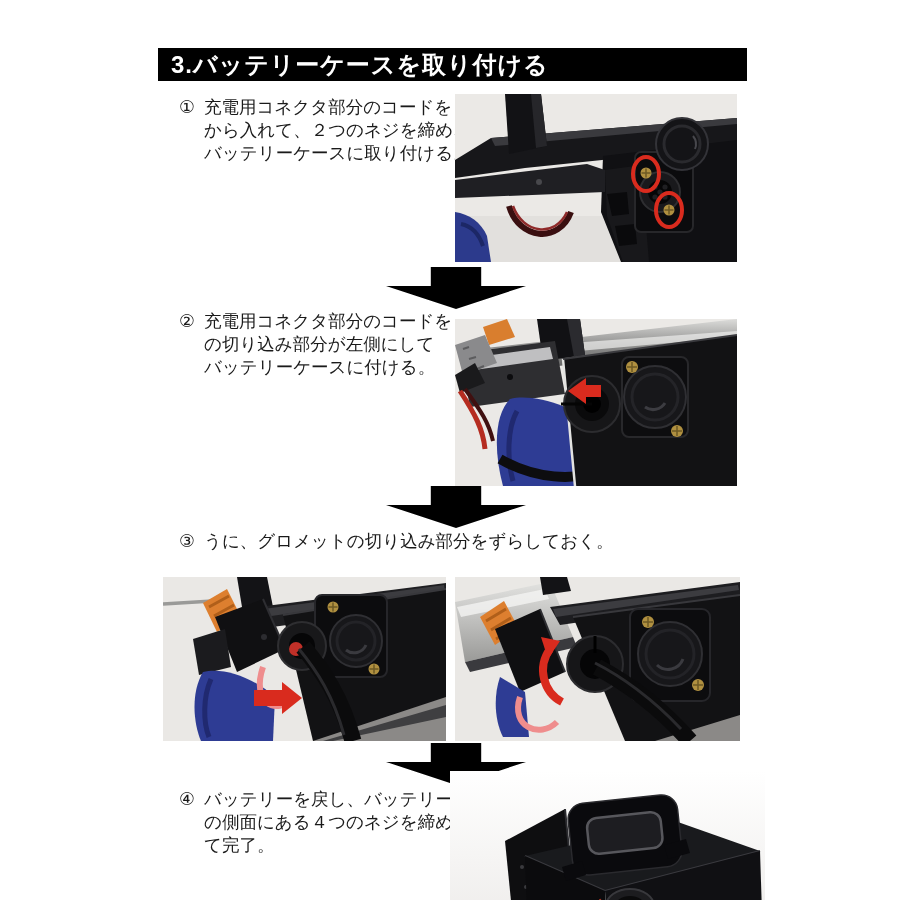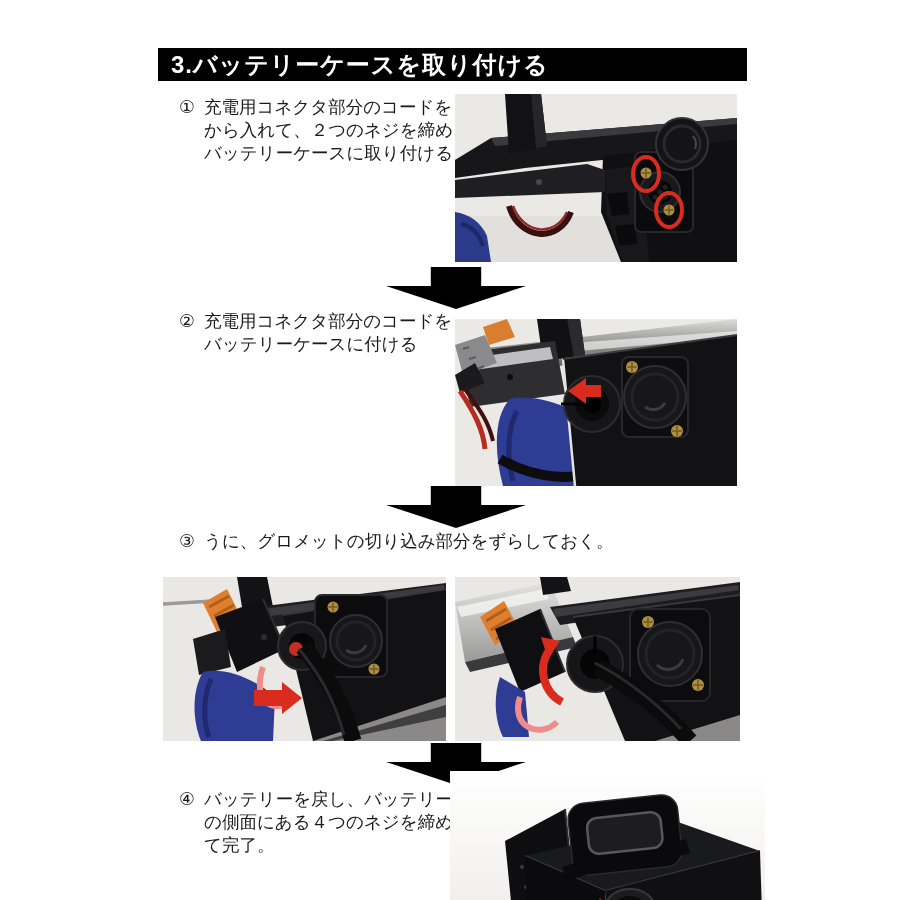--- a/index.html
+++ b/index.html
@@ -102,21 +102,22 @@
     <ellipse cx="191" cy="80" rx="13" ry="17" fill="none" stroke="#d92b1e" stroke-width="4"></ellipse>
     <ellipse cx="214" cy="116" rx="13" ry="17" fill="none" stroke="#d92b1e" stroke-width="4"></ellipse>
   </svg>
 
   <div class="down-arrow" id="arrow1"></div>
 
   <div class="step" id="step2">
     <span class="num">②</span>
     <span class="lines">
       <span>充電用コネクタ部分のコードを</span>
-      <span>バッテリーケースに付ける</span>
+      <span>の切り込み部分が左側にして</span>
+      <span>バッテリーケースに付ける。</span>
     </span>
   </div>
 
   <svg id="photo2" class="photo" width="282" height="167" viewBox="0 0 282 167">
     <defs>
       <linearGradient id="chrome2" x1="0" y1="0" x2="0" y2="1">
         <stop offset="0" stop-color="#dcdcda"></stop>
           <stop offset="0.5" stop-color="#8d8d8c"></stop>
           <stop offset="1" stop-color="#5a5a5a"></stop>
       </linearGradient>

